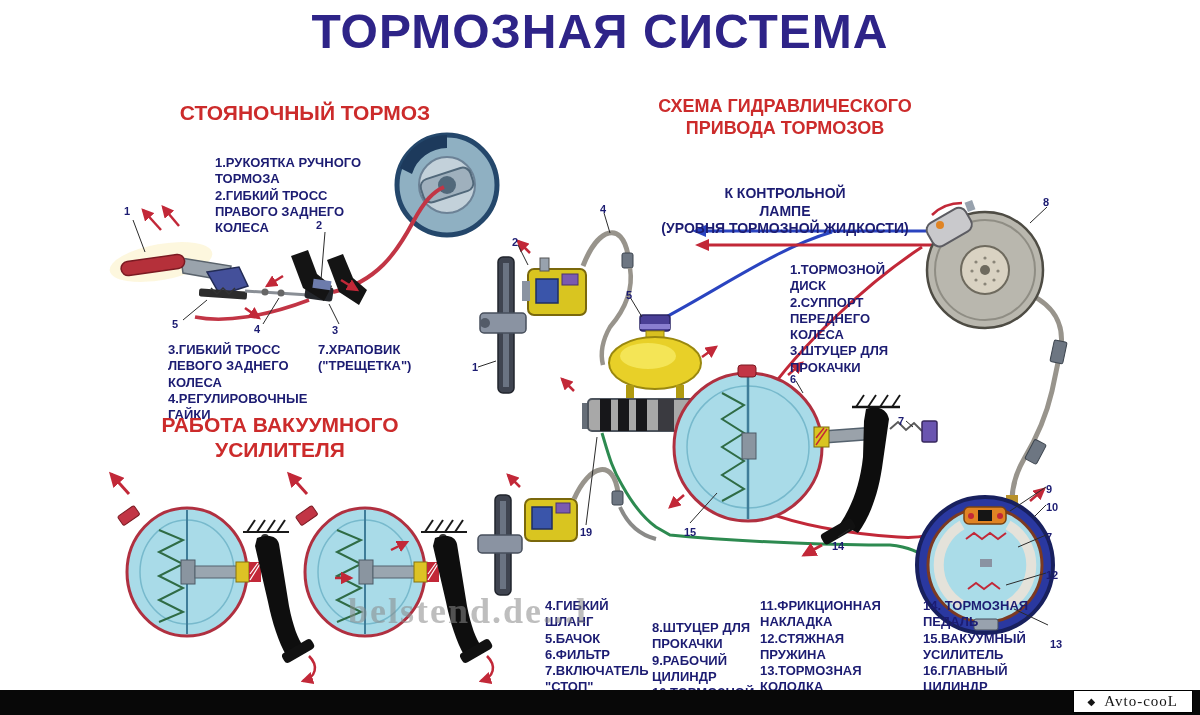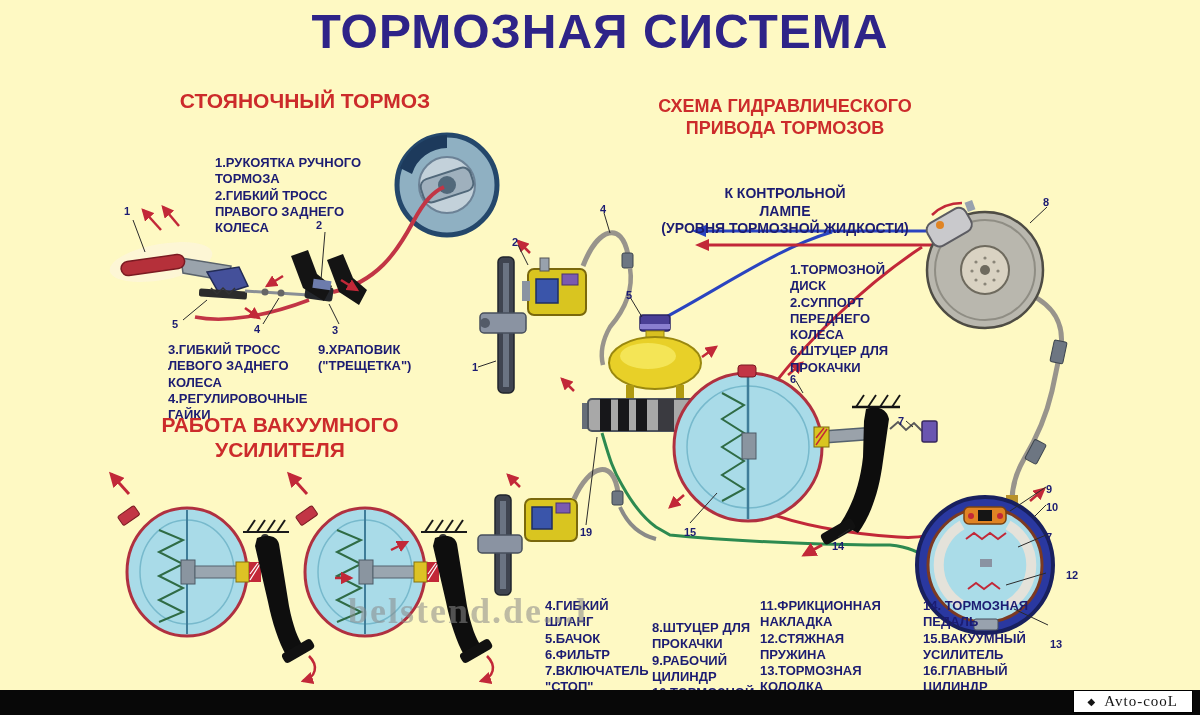--- a/index.html
+++ b/index.html
@@ -1,16 +1,16 @@
 <!DOCTYPE html>
 <html><head>
 <meta charset="utf-8">
 <style>
   html,body { margin:0; padding:0; background:#e8e8e8; }
-  .poster { position:relative; width:1200px; height:715px; background:#fef9c3; overflow:hidden;
+  .poster { position:relative; width:1200px; height:715px; background:#ffffff; overflow:hidden;
             font-family:"Liberation Sans", sans-serif; }
   h1.title { position:absolute; top:4px; left:0; width:100%; text-align:center; margin:0;
              font-size:48px; font-weight:800; color:#2e2488; letter-spacing:1px; }
   .sec-title { position:absolute; color:#cc2b2b; font-weight:bold; white-space:pre-line;
                text-align:center; line-height:1.2; margin:0; z-index:3; }
   .note { position:absolute; color:#1c1c72; font-weight:bold; font-size:13px; line-height:1.25;
           white-space:pre-line; z-index:3; }
   .note.center { text-align:center; }
   .callout { position:absolute; color:#1c1c72; font-weight:bold; font-size:11px; z-index:4; }
   .watermark { position:absolute; left:348px; top:590px; font-family:"Liberation Serif", serif;
@@ -24,51 +24,51 @@
   .brand .mark { font-size:10px; }
   svg.diagram { position:absolute; z-index:2; }
 </style>
 </head>
 <body>
 
 <div class="poster">
 
   <h1 class="title">ТОРМОЗНАЯ СИСТЕМА</h1>
 
-  <h2 class="sec-title" style="left:140px; top:88px; width:330px; font-size:21px;">СТОЯНОЧНЫЙ ТОРМОЗ</h2>
+  <h2 class="sec-title" style="left:140px; top:100px; width:330px; font-size:21px;">СТОЯНОЧНЫЙ ТОРМОЗ</h2>
 
   <div class="note" style="left:215px; top:155px;">1.РУКОЯТКА РУЧНОГО
 ТОРМОЗА
 2.ГИБКИЙ ТРОСС
 ПРАВОГО ЗАДНЕГО
 КОЛЕСА</div>
   <div class="note" style="left:168px; top:342px;">3.ГИБКИЙ ТРОСС
 ЛЕВОГО ЗАДНЕГО
 КОЛЕСА
 4.РЕГУЛИРОВОЧНЫЕ
 ГАЙКИ</div>
-  <div class="note" style="left:318px; top:342px;">9.ХРАПОВИК
+  <div class="note" style="left:318px; top:342px;">7.ХРАПОВИК
 ("ТРЕЩЕТКА")</div>
 
   <h2 class="sec-title" style="left:110px; top:412px; width:340px; font-size:21px;">РАБОТА ВАКУУМНОГО
 УСИЛИТЕЛЯ</h2>
 
   <h2 class="sec-title" style="left:600px; top:96px; width:370px; font-size:18px;">СХЕМА ГИДРАВЛИЧЕСКОГО
 ПРИВОДА ТОРМОЗОВ</h2>
 
   <div class="note center" style="left:650px; top:185px; width:270px; font-size:14px;">К КОНТРОЛЬНОЙ
 ЛАМПЕ
 (УРОВНЯ ТОРМОЗНОЙ ЖИДКОСТИ)</div>
 
   <div class="note" style="left:790px; top:262px;">1.ТОРМОЗНОЙ
 ДИСК
 2.СУППОРТ
 ПЕРЕДНЕГО
 КОЛЕСА
-6.ШТУЦЕР ДЛЯ
+3.ШТУЦЕР ДЛЯ
 ПРОКАЧКИ</div>
 
   <div class="note" style="left:545px; top:598px; width:100px;">4.ГИБКИЙ
 ШЛАНГ
 5.БАЧОК
 6.ФИЛЬТР
 7.ВКЛЮЧАТЕЛЬ
 "СТОП"
 СИГНАЛА</div>
   <div class="note" style="left:652px; top:620px; width:104px;">8.ШТУЦЕР ДЛЯ
@@ -385,21 +385,21 @@
   <span class="callout" style="left:472px; top:361px;">1</span>
   <span class="callout" style="left:512px; top:236px;">2</span>
   <span class="callout" style="left:600px; top:203px;">4</span>
   <span class="callout" style="left:626px; top:289px;">5</span>
   <span class="callout" style="left:790px; top:373px;">6</span>
   <span class="callout" style="left:898px; top:415px;">7</span>
   <span class="callout" style="left:1043px; top:196px;">8</span>
   <span class="callout" style="left:1046px; top:483px;">9</span>
   <span class="callout" style="left:1046px; top:501px;">10</span>
   <span class="callout" style="left:1046px; top:531px;">7</span>
-  <span class="callout" style="left:1046px; top:569px;margin-left:20px;">12</span>
+  <span class="callout" style="left:1046px; top:569px;">12</span>
   <span class="callout" style="left:1050px; top:638px;">13</span>
   <span class="callout" style="left:832px; top:540px;">14</span>
   <span class="callout" style="left:684px; top:526px;">15</span>
   <span class="callout" style="left:580px; top:526px;">19</span>
 
   <div class="watermark">belstend.de...l</div>
 
   <div class="footer-bar"></div>
   <div class="brand">
     <span class="mark">◆</span>

